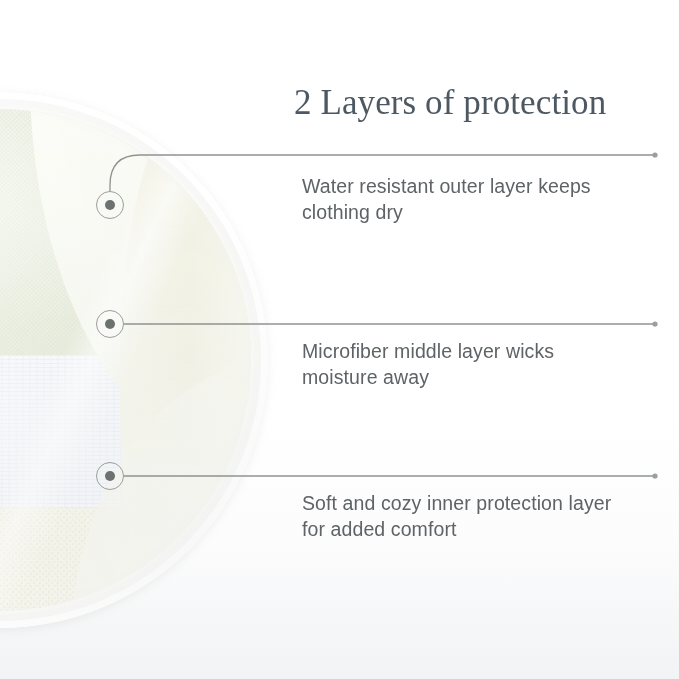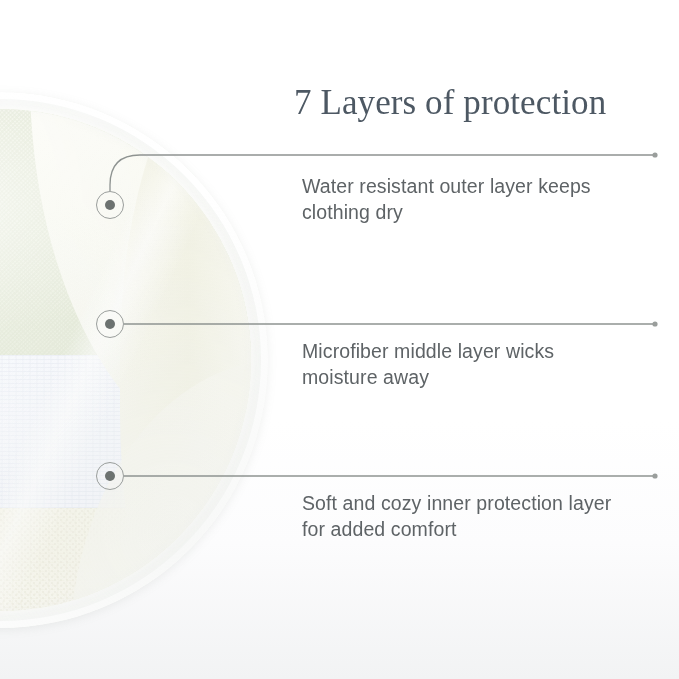--- a/index.html
+++ b/index.html
@@ -272,19 +272,19 @@
     <circle id="leader-end-1" cx="655" cy="324" r="2.6" fill="#9a9e9c"></circle>
 
     <path id="leader-path-2" fill="none" stroke="#8e9391" stroke-width="1.3" d="M 124 476 L 655 476"></path>
     <circle id="leader-end-2" cx="655" cy="476" r="2.6" fill="#9a9e9c"></circle>
   </svg>
 
   <div class="marker" id="marker-0" style="left: 110px; top: 205px; border-color: rgb(154, 158, 156);"></div>
   <div class="marker" id="marker-1" style="left: 110px; top: 324px; border-color: rgb(154, 158, 156);"></div>
   <div class="marker" id="marker-2" style="left: 110px; top: 476px; border-color: rgb(154, 158, 156);"></div>
 
-  <div id="page-title" style="color: rgb(77, 88, 99);">7 Layers of protection</div>
+  <div id="page-title" style="color: rgb(77, 88, 99);">2 Layers of protection</div>
 
   <div class="callout-text" style="left: 302px; top: 338px; color: rgb(94, 99, 102);">Microfiber middle layer wicks moisture away</div>
   <div class="callout-text" style="left: 302px; top: 173px; color: rgb(94, 99, 102);">Water resistant outer layer keeps clothing dry</div>
   <div class="callout-text" style="left: 302px; top: 490px; color: rgb(94, 99, 102);">Soft and cozy inner protection layer for added comfort</div>
 
 </div>
 
 </body></html>

